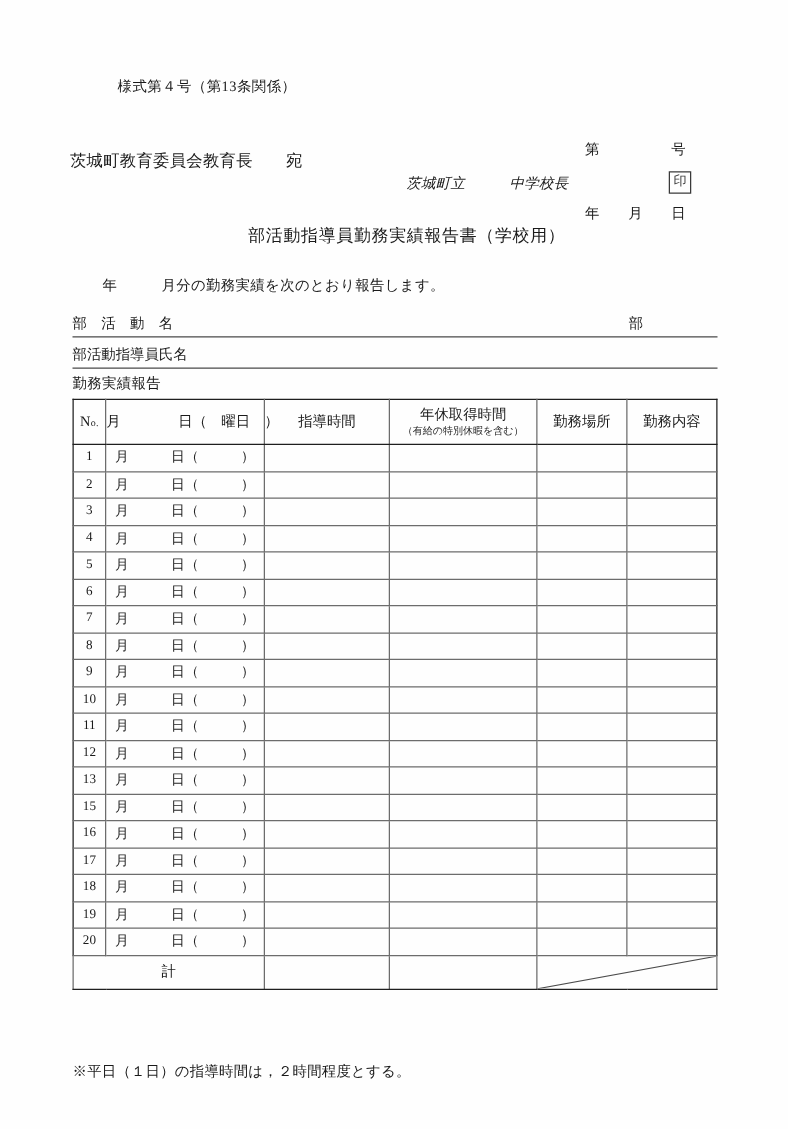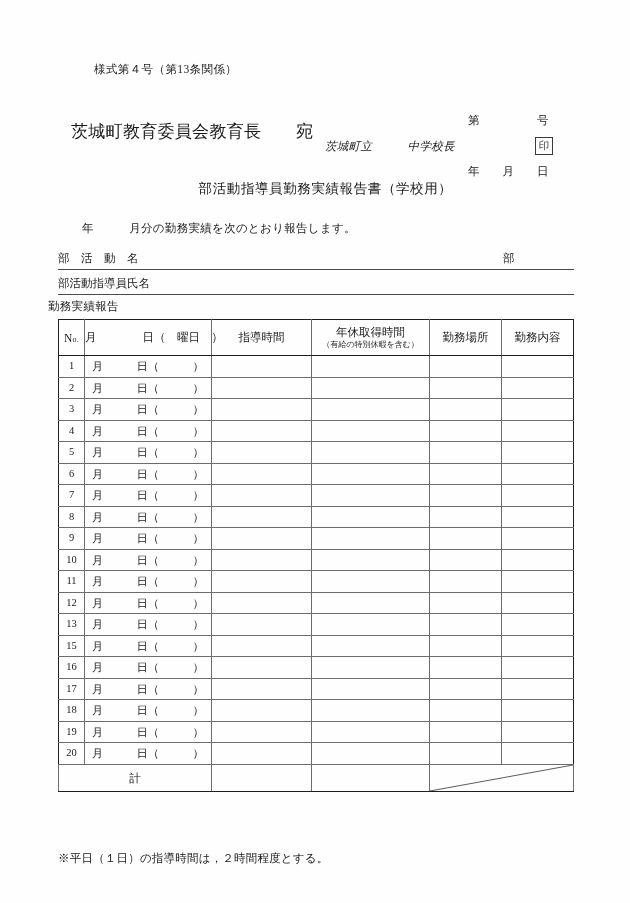--- a/index.html
+++ b/index.html
@@ -34,23 +34,23 @@
   .doc-number-block {
     position: absolute;
     left: 468px;
     top: 78px;
     font-size: 11.5px;
     line-height: 17px;
     white-space: pre;
   }
   .addressee {
     position: absolute;
-    left: 71px;
+    left: 56px;
     top: 120px;
-    font-size: 17px;
+    font-size: 13px;
     letter-spacing: 0.3px;
     white-space: pre;
   }
   .sender {
     position: absolute;
     left: 325px;
     top: 139px;
     font-size: 11.5px;
     letter-spacing: 0.3px;
     white-space: pre;
@@ -107,21 +107,21 @@
   .field-row .suffix {
     position: absolute;
     left: 445px;
     top: 1px;
   }
   #field-club { top: 250px; }
   #field-name { top: 275px; }
 
   .section-label {
     position: absolute;
-    left: 48px;
+    left: 58px;
     top: 299px;
     font-size: 11.5px;
     letter-spacing: 0.3px;
   }
 
   
   .record-table {
     position: absolute;
     left: 58px;
     top: 319px;

